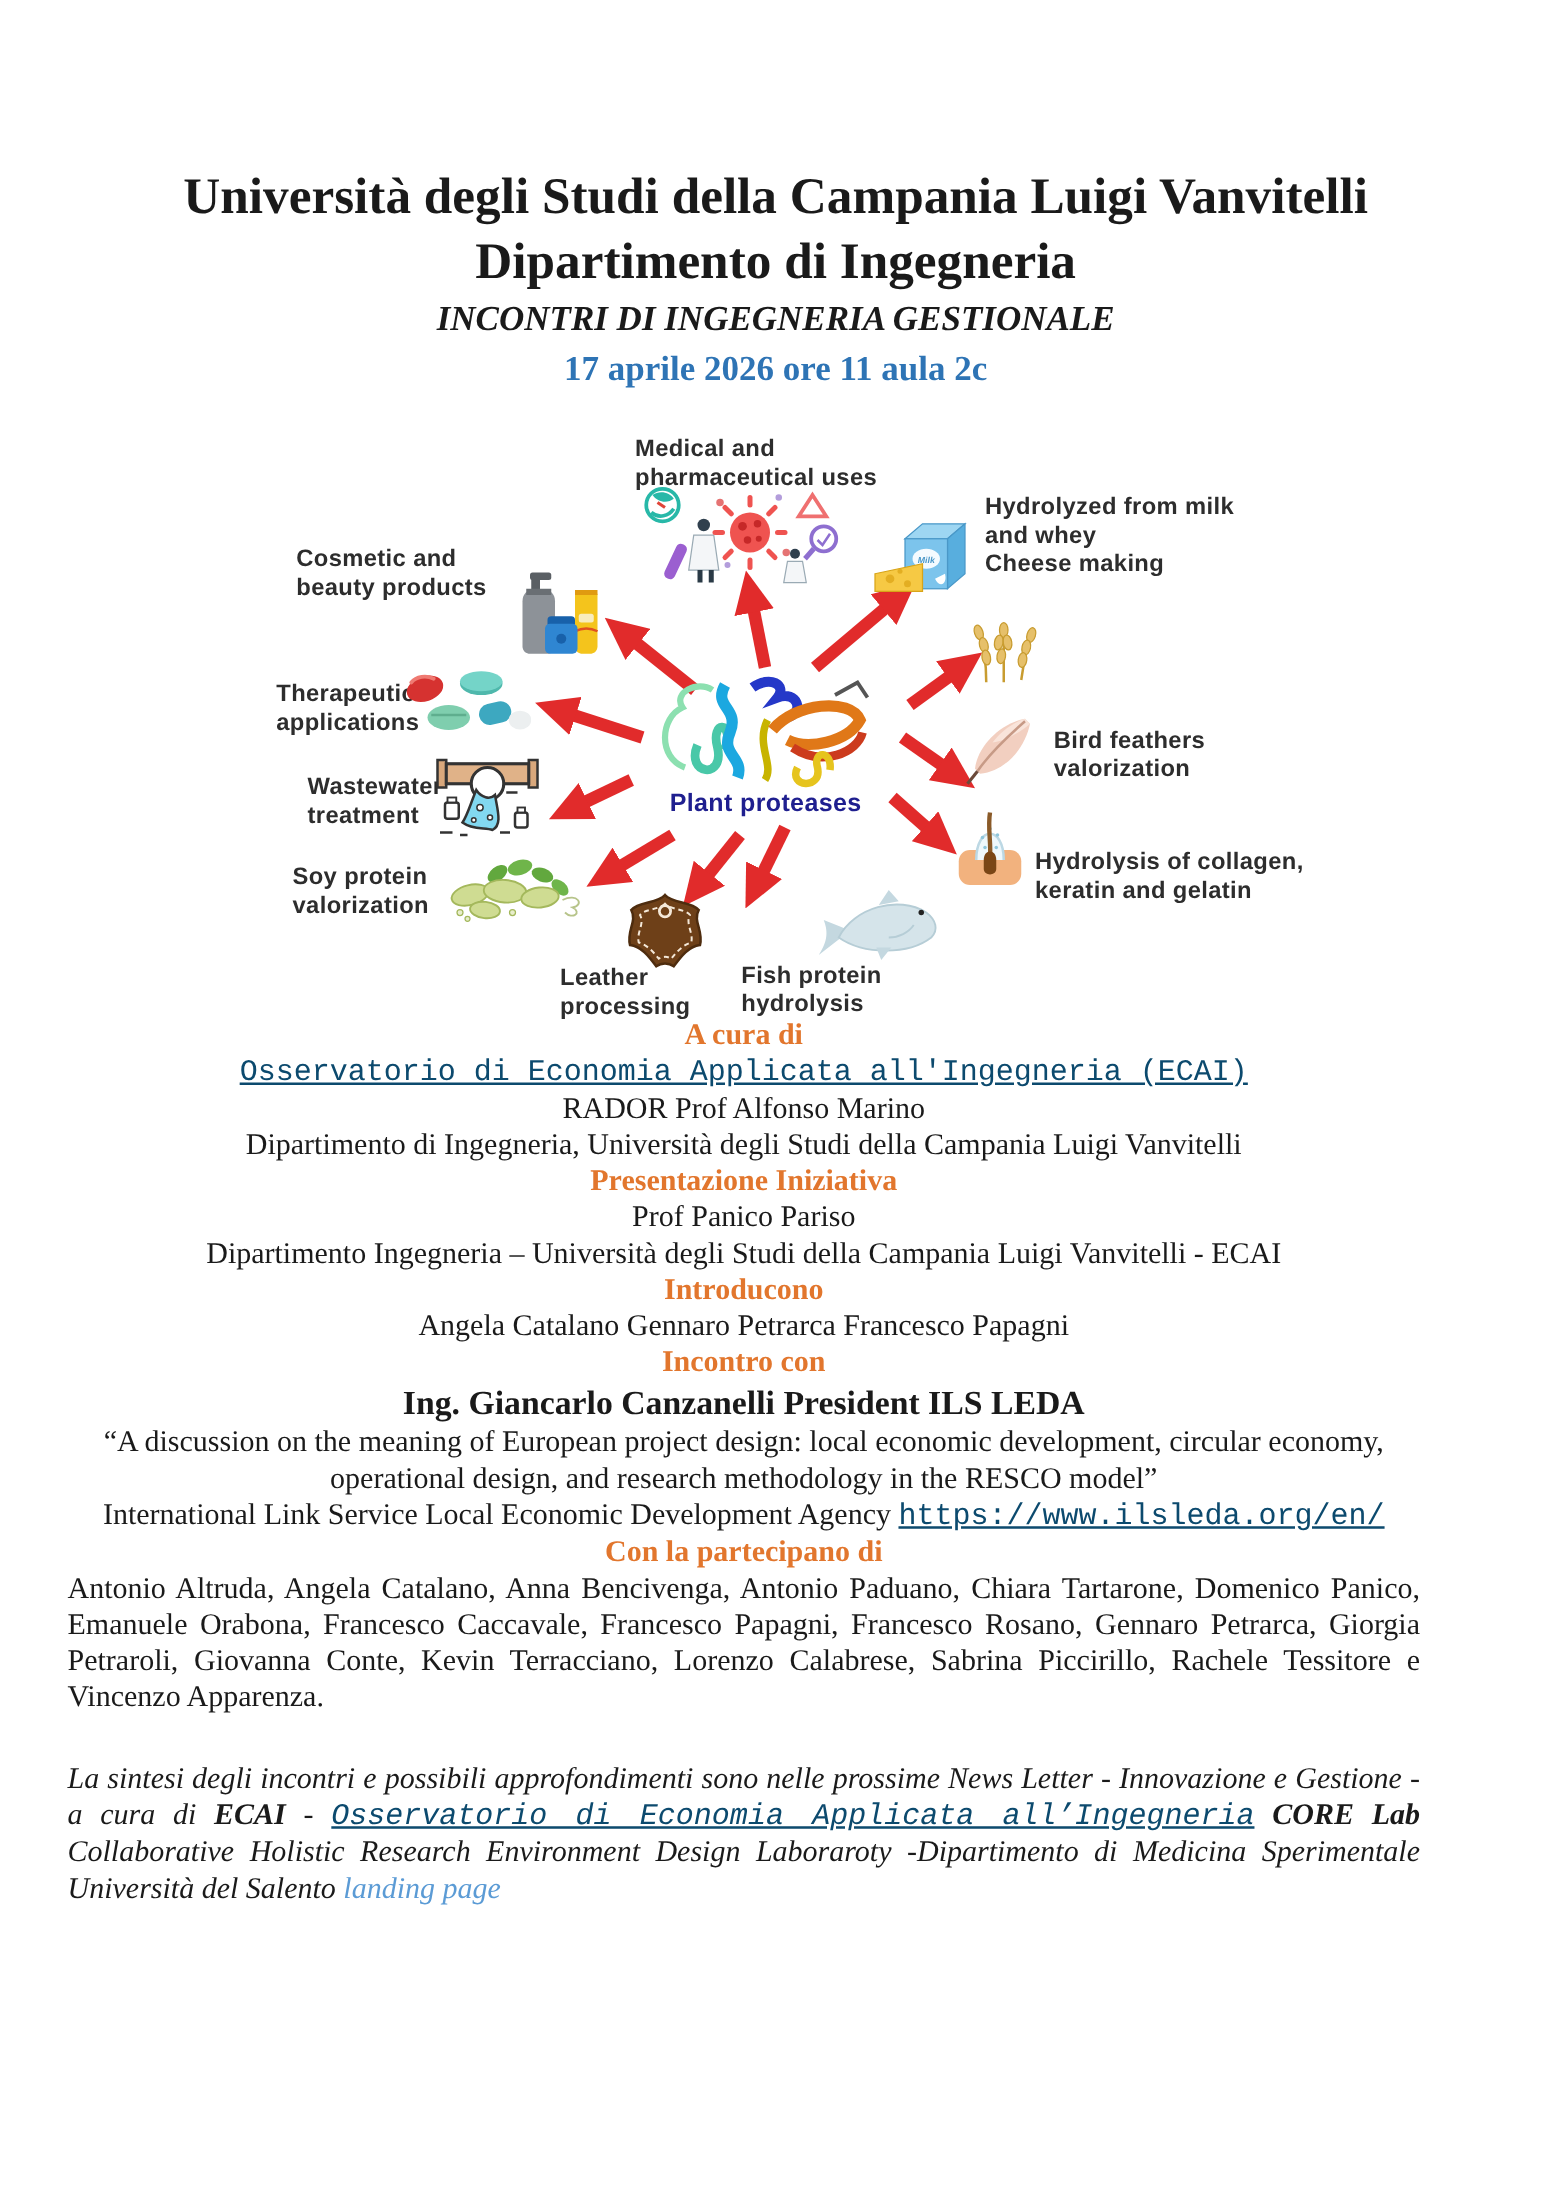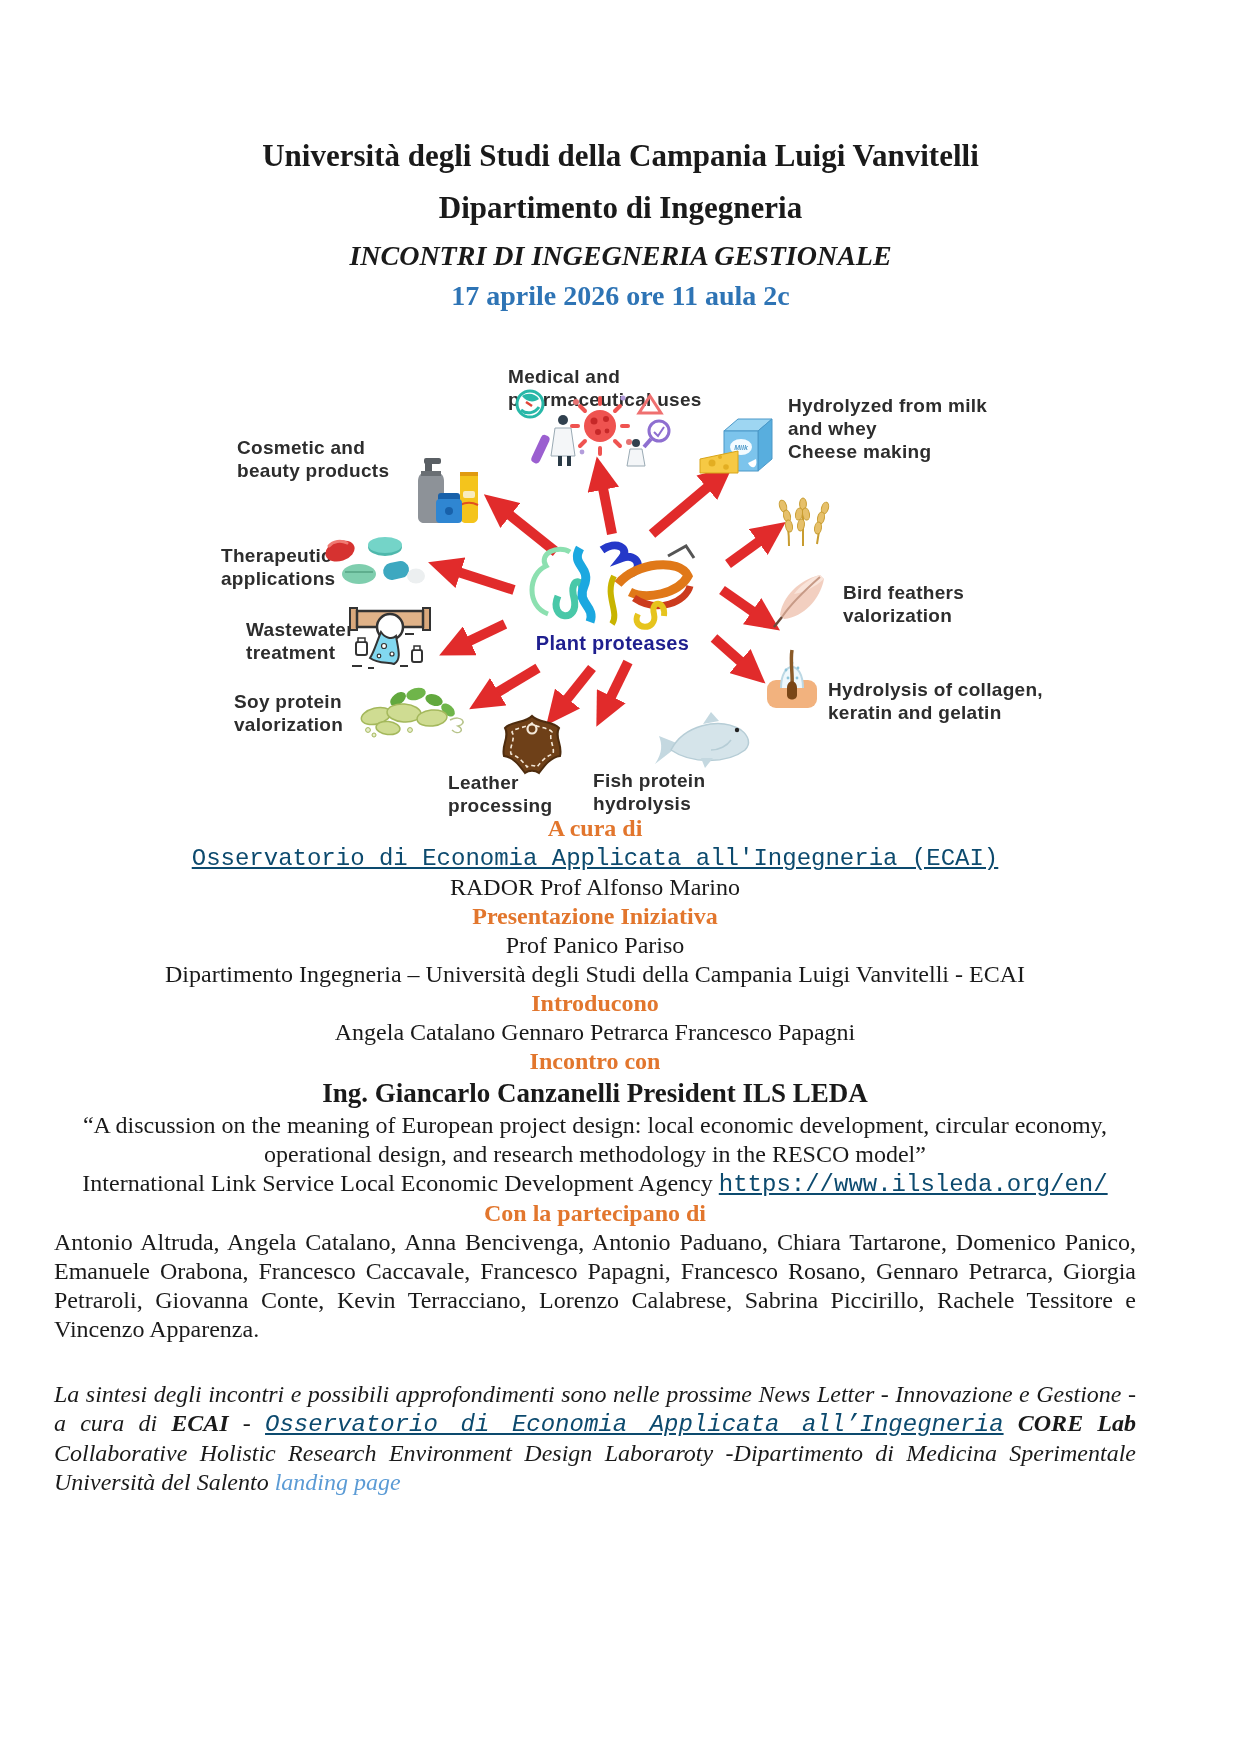--- a/index.html
+++ b/index.html
@@ -1,20 +1,20 @@
 <!DOCTYPE html>
 <html><head>
 <meta charset="utf-8">
 <style>
   html,body{margin:0;padding:0;background:#e9e9e9;}
   .page{position:relative;width:1241px;height:1754px;margin:0 auto;background:#ffffff;
         font-family:"Liberation Serif",serif;color:#1a1a1a;overflow:hidden;}
   
   .header{padding-top:130px;text-align:center;}
-  .t1{font-size:31px;font-weight:bold;line-height:52px;}
+  .t1{font-size:41px;font-weight:bold;line-height:52px;}
   .t3{font-size:28px;font-weight:bold;font-style:italic;line-height:44px;}
   .t4{font-size:28px;font-weight:bold;line-height:36px;color:#2e74b5;}
   
   .diagram{position:relative;height:470px;margin-top:24px;
            font-family:"Liberation Sans",sans-serif;}
   .diagram svg.arrows{position:absolute;left:0;top:0;}
   .dicon{position:absolute;}
   .dlabel{position:absolute;font-weight:700;font-size:19px;line-height:23px;
           color:#2d2d2d;white-space:nowrap;letter-spacing:.3px;}
   .dlabel span{display:block;}
@@ -73,21 +73,21 @@
       <path d="M62,12 C52,30 74,30 66,50 C58,68 78,70 72,86" fill="none" stroke="#1ba8e0" stroke-width="9"></path>
       <path d="M84,14 C98,4 112,12 104,22 C120,16 126,34 112,38" fill="none" stroke="#2538c8" stroke-width="8"></path>
       <path d="M96,40 C86,60 102,76 94,88" fill="none" stroke="#c8b400" stroke-width="6"></path>
       <path d="M100,48 C118,26 162,22 170,40 C160,58 128,64 112,56" fill="none" stroke="#e07818" stroke-width="9"></path>
       <path d="M116,62 C140,78 168,66 172,50" fill="none" stroke="#cc3b1d" stroke-width="7"></path>
       <path d="M120,78 C112,94 140,96 136,78 C132,64 148,64 146,80" fill="none" stroke="#e6c41e" stroke-width="6"></path>
       <path d="M150,20 L168,10 L176,22" fill="none" stroke="#555" stroke-width="3"></path>
     </svg>
     <div class="center-label">Plant proteases</div>
 
-    <div class="dlabel" style="left:508px;top:10px;margin-top:17px;">
+    <div class="dlabel" style="left:508px;top:10px;">
       <span>Medical and</span>
       <span>pharmaceutical uses</span>
     </div>
     <svg class="dicon" style="left:508px;top:48px;" width="172" height="82" viewBox="0 0 172 82">
       <circle cx="22" cy="18" r="13" fill="#fff" stroke="#28b8a8" stroke-width="3"></circle>
       <path d="M14,10 C20,6 28,8 31,13 C26,17 18,16 14,10 Z" fill="#28b8a8"></path>
       <path d="M13,24 C19,29 27,27 31,21" fill="none" stroke="#28b8a8" stroke-width="3"></path>
       <path d="M18,16 l6,4" stroke="#e04438" stroke-width="2.5"></path>
       <rect x="28" y="48" width="9" height="30" rx="4" transform="rotate(25 32 63)" fill="#9b5fd0"></rect>
       <circle cx="55" cy="34" r="5" fill="#30404e"></circle>
@@ -289,20 +289,21 @@
     </svg>
   </div>
 
   <div class="content">
 
     <div class="cline orange">A cura di</div>
     <div class="cline">
       <span class="link">Osservatorio di Economia Applicata all'Ingegneria (ECAI)</span>
     </div>
     <div class="cline">RADOR Prof Alfonso Marino</div>
+    <div class="cline">Dipartimento di Ingegneria, Università degli Studi della Campania Luigi Vanvitelli</div>
 
     <div class="cline orange">Presentazione Iniziativa</div>
     <div class="cline">Prof Panico Pariso</div>
     <div class="cline">Dipartimento Ingegneria – Università degli Studi della Campania Luigi Vanvitelli - ECAI</div>
 
     <div class="cline orange">Introducono</div>
     <div class="cline">Angela Catalano Gennaro Petrarca Francesco Papagni</div>
 
     <div class="cline orange">Incontro con</div>
     <div class="speaker">Ing. Giancarlo Canzanelli President ILS LEDA</div>

